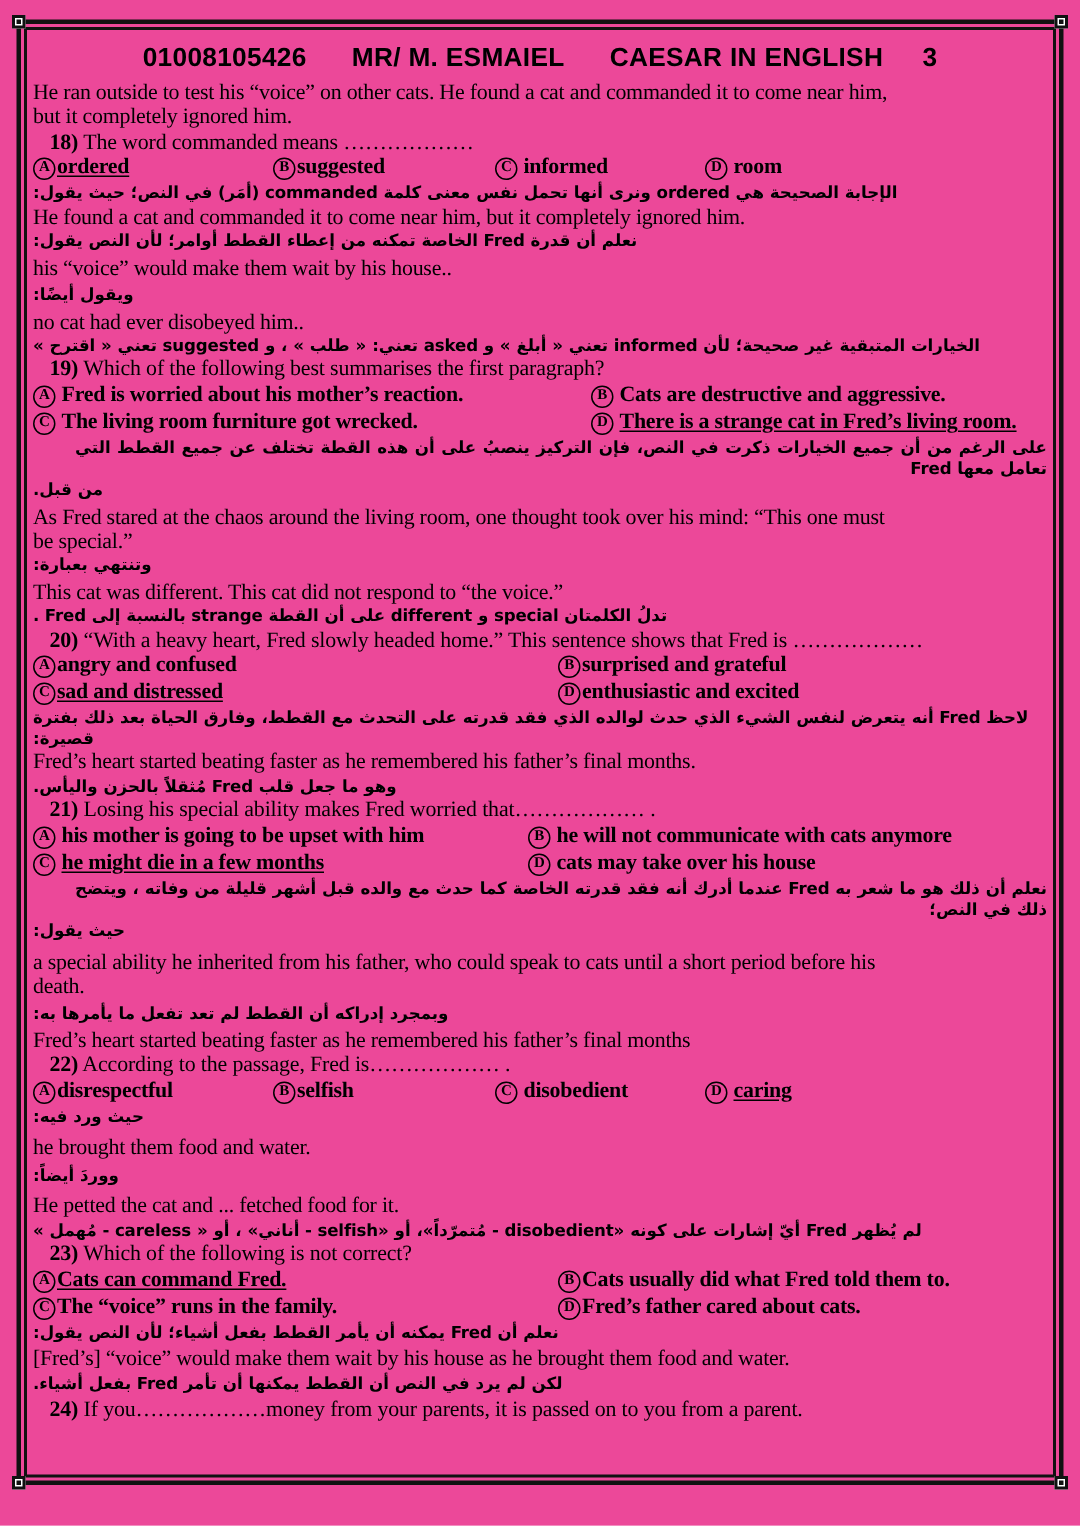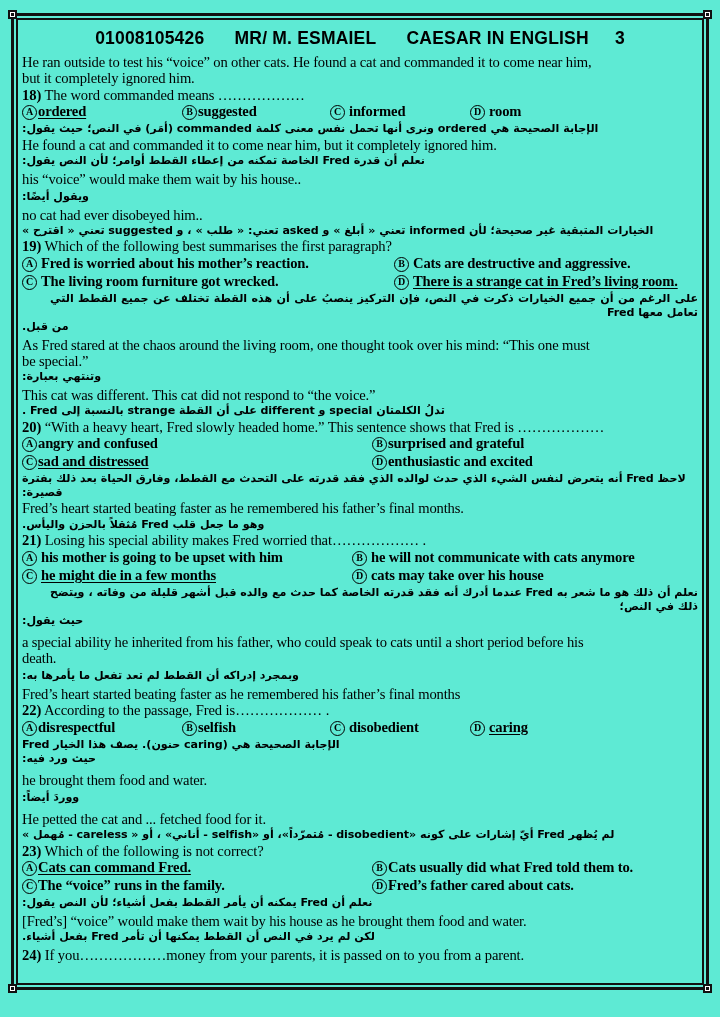--- a/index.html
+++ b/index.html
@@ -15,21 +15,21 @@
     overflow: hidden;
   }
 
   
   .page {
     position: relative;
     width: 720px;
     height: 1017px;
     box-sizing: border-box;
     padding: 14px 14px 30px 14px;
-    background: #5eead4;
+    background: #ec4899;
   }
   .frame-outer {
     position: absolute;
     left: 11px;
     top: 13px;
     right: 11px;
     bottom: 27px;
     border: 3px solid #111;
     box-sizing: border-box;
   }
@@ -94,21 +94,21 @@
     margin: 0;
     letter-spacing: -0.15px;
   }
   .q {
     font-family: "Liberation Serif", "DejaVu Serif", serif;
     font-size: 14.6px;
     line-height: 1.14;
     margin: 0;
     letter-spacing: -0.1px;
   }
-  .q .num { font-weight: bold; }
+  .q .num { font-weight: bold; margin-left: 11px; }
 
   .ar {
     direction: rtl;
     text-align: left;
     font-family: "DejaVu Sans", "Liberation Sans", sans-serif;
     font-size: 11.1px;
     line-height: 1.22;
     font-weight: bold;
     margin: 1px 0 1px 0;
     letter-spacing: -0.1px;
@@ -317,21 +317,20 @@
         </div>
       <div class="opt sp">
           <span class="circ">C</span>
           <span class="txt">disobedient</span>
         </div>
       <div class="opt sp">
           <span class="circ">D</span>
           <span class="txt ul">caring</span>
         </div>
     </div>
-    <p class="ar">الإجابة الصحيحة هي (caring حنون). يصف هذا الخيار Fred</p>
     <p class="ar">حيث ورد فيه:</p>
     <div class="spacer4"></div>
     <p class="en">he brought them food and water.</p>
     <div class="spacer2"></div>
     <p class="ar">ووردَ أيضاً:</p>
     <div class="spacer4"></div>
     <p class="en">He petted the cat and ... fetched food for it.</p>
     <p class="ar">لم يُظهر Fred أيّ إشارات على كونه «disobedient - مُتمرّداً»، أو «selfish - أناني» ، أو « careless - مُهمل »</p>
 
     <p class="q"><span class="num">23)</span> <span>Which of the following is not correct?</span></p>

